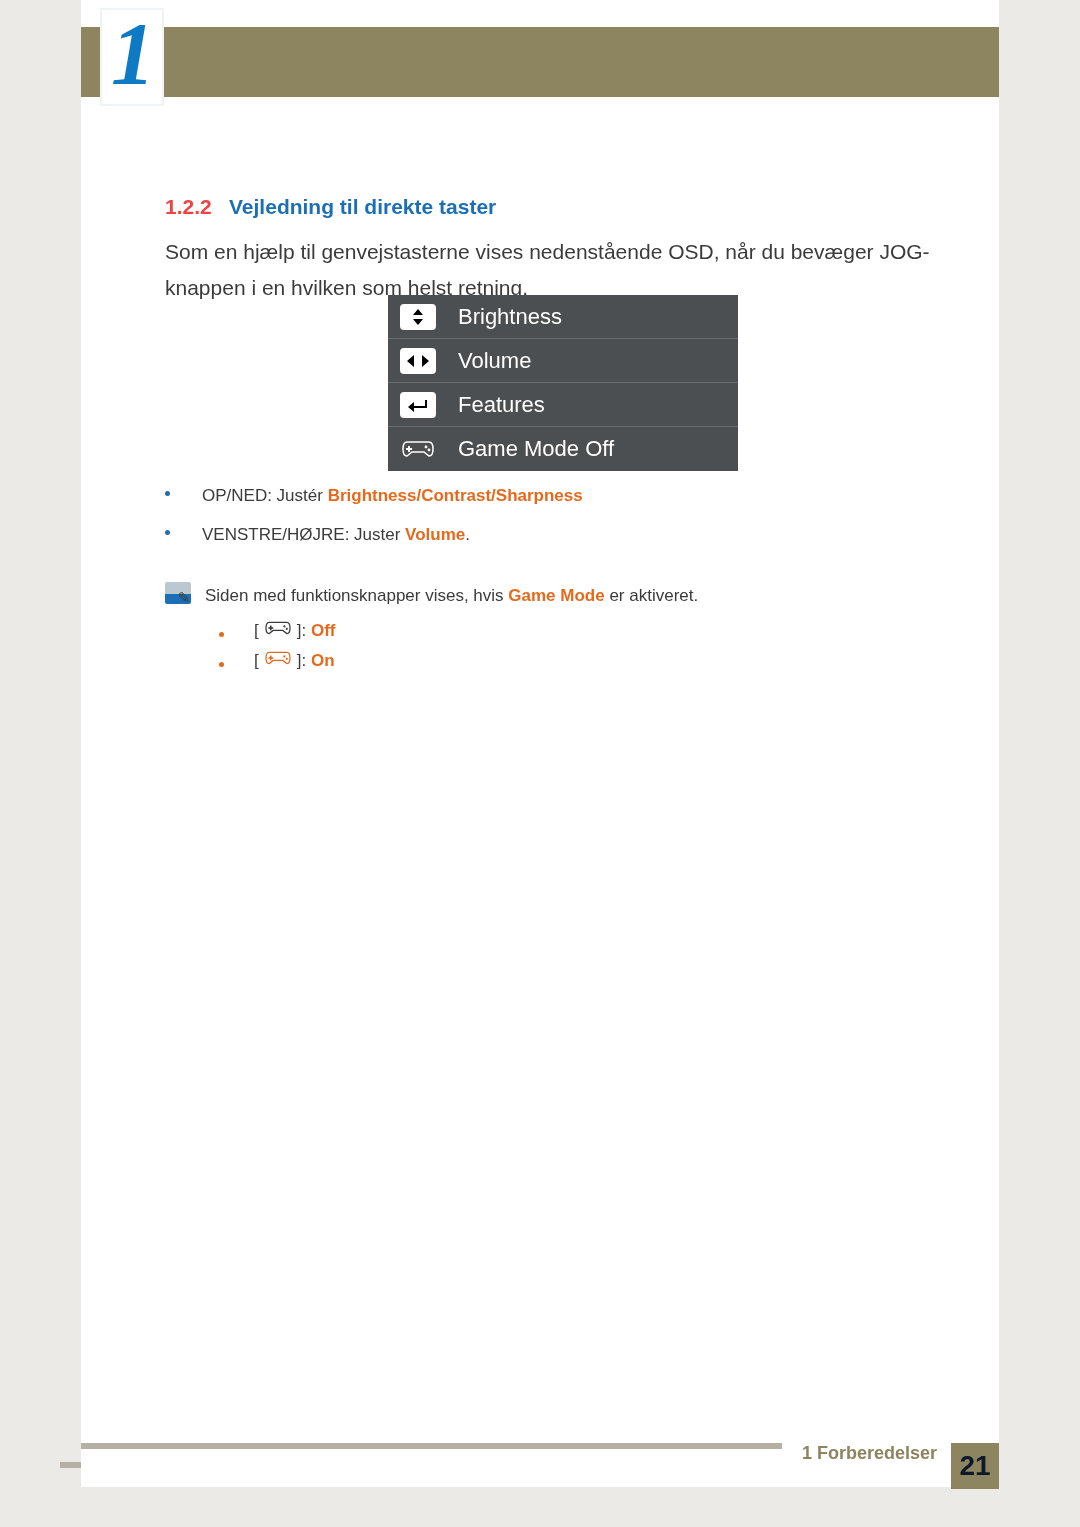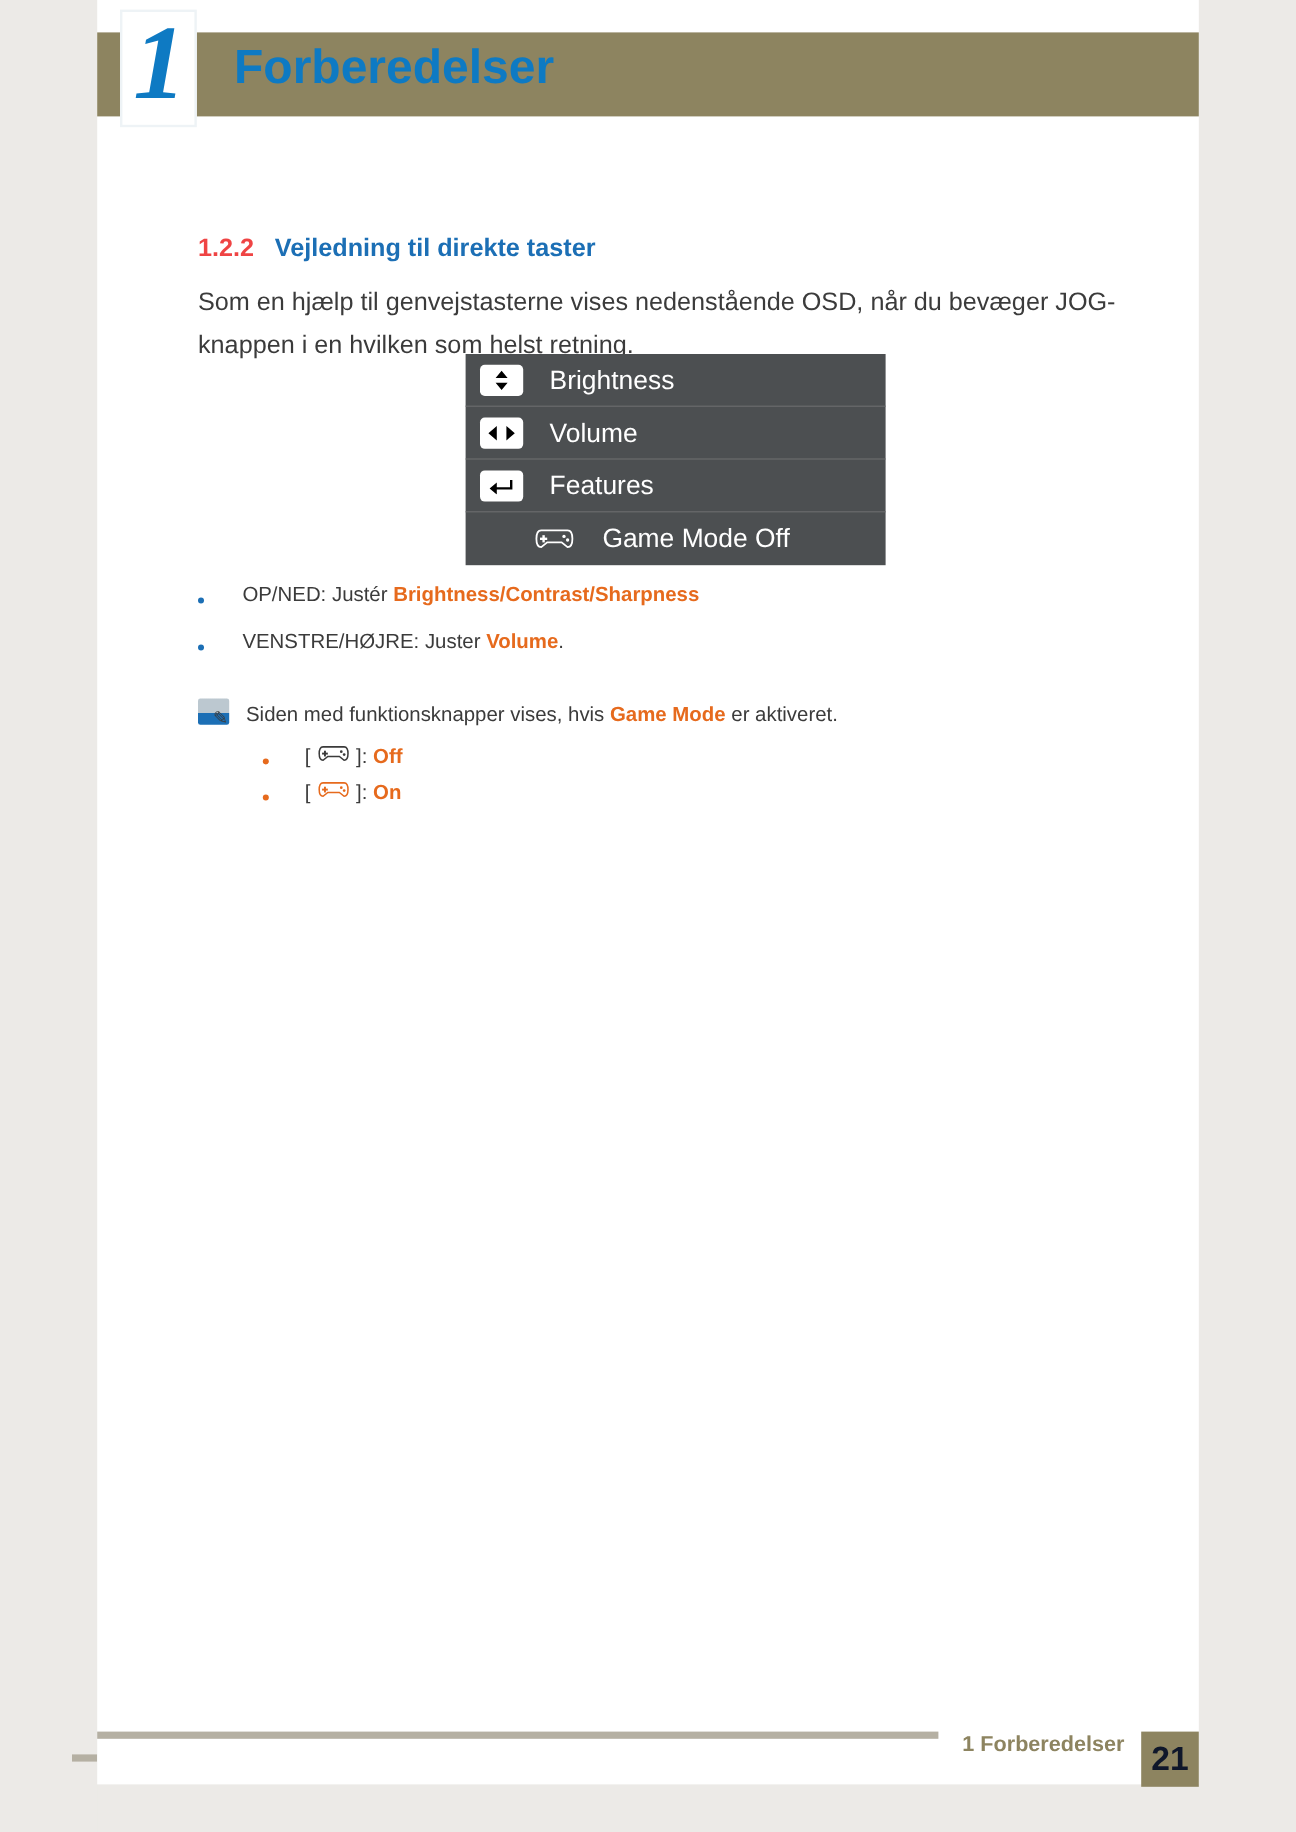--- a/index.html
+++ b/index.html
@@ -41,38 +41,38 @@
   }
   
   .osd {
     position: absolute; left: 307px; top: 295px; width: 350px;
     background: #4c4f51; color: #ffffff; font-size: 22px;
   }
   .osd-row {
     display: flex; align-items: center; height: 44px;
     border-bottom: 1px solid #6a6c6d; padding-left: 12px;
   }
-  .osd-row:last-child { border-bottom: none; margin-left: 44px; }
+  .osd-row:last-child { border-bottom: none; }
   .osd-icon-box {
     width: 36px; height: 26px; background: #ffffff; border-radius: 4px;
     display: flex; align-items: center; justify-content: center;
     color: #000; margin-right: 22px; flex-shrink: 0;
   }
   .osd-icon-plain {
     width: 36px; height: 26px; margin-right: 22px; flex-shrink: 0;
     display: flex; align-items: center; justify-content: center;
   }
   .osd-label { font-weight: 400; }
   
   .bullets {
     position: absolute; left: 84px; top: 482px; width: 800px;
     font-size: 17px; color: #3b3b3b;
   }
   .bullet-row {
-    display: flex; align-items: center; margin-bottom: 12px; line-height: 1.6;
+    display: flex; align-items: flex-start; margin-bottom: 12px; line-height: 1.6;
   }
   .dot {
     width: 5px; height: 5px; border-radius: 50%; background: #1c6fb5;
     margin-top: 9px; margin-right: 32px; flex-shrink: 0;
   }
   .dot.orange { background: #e66a1d; }
   .red { color: #e66a1d; font-weight: 700; }
   .note-block {
     position: absolute; left: 84px; top: 582px; width: 800px;
     font-size: 17px; color: #3b3b3b;
@@ -129,21 +129,20 @@
 <div class="left-gutter">
   <div class="left-gutter-footer-line"></div>
 </div>
 
 <div class="page">
 
   <div class="banner"></div>
   <div class="chapter-box">
     <div class="chapter-num">1</div>
   </div>
-  <div class="chapter-title">Forberedelser</div>
 
   <div class="section-num">1.2.2</div>
   <div class="section-title">Vejledning til direkte taster</div>
 
   <div class="intro">Som en hjælp til genvejstasterne vises nedenstående OSD, når du bevæger JOG-knappen i en hvilken som helst retning.</div>
 
   <div class="osd">
     <div class="osd-row">
       <span class="osd-icon-box">
         <svg width="18" height="18" viewBox="0 0 18 18">

